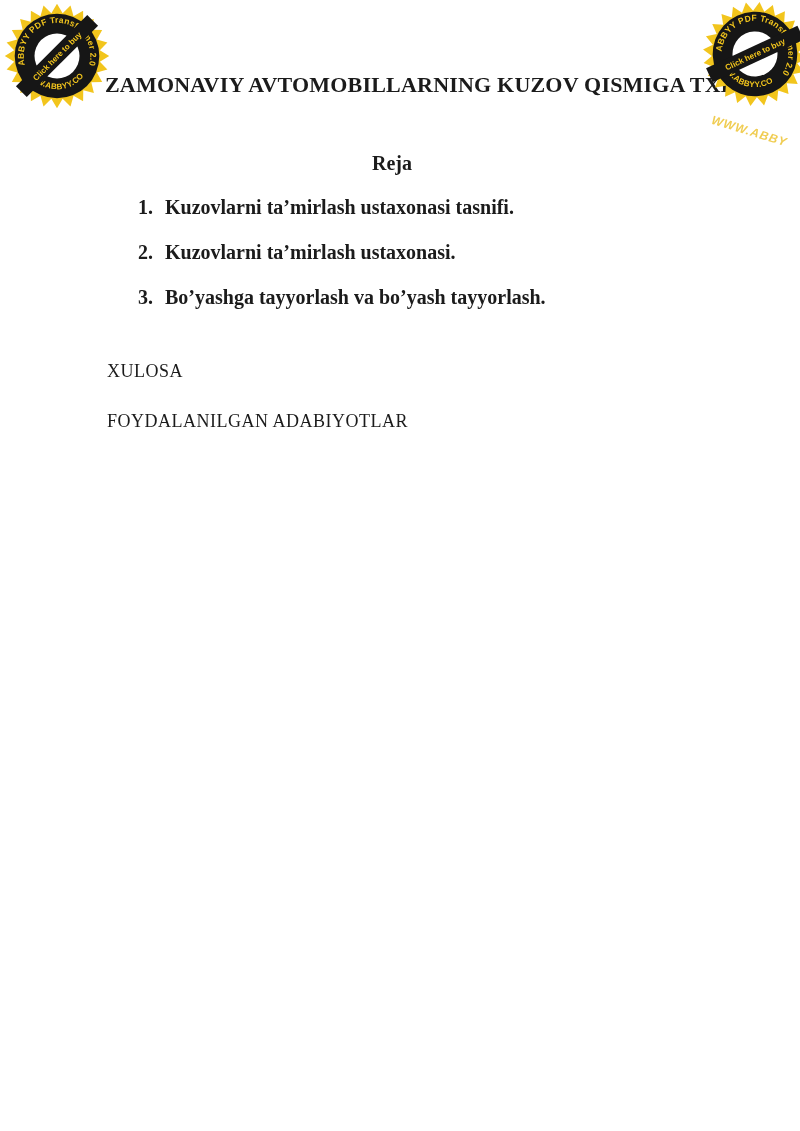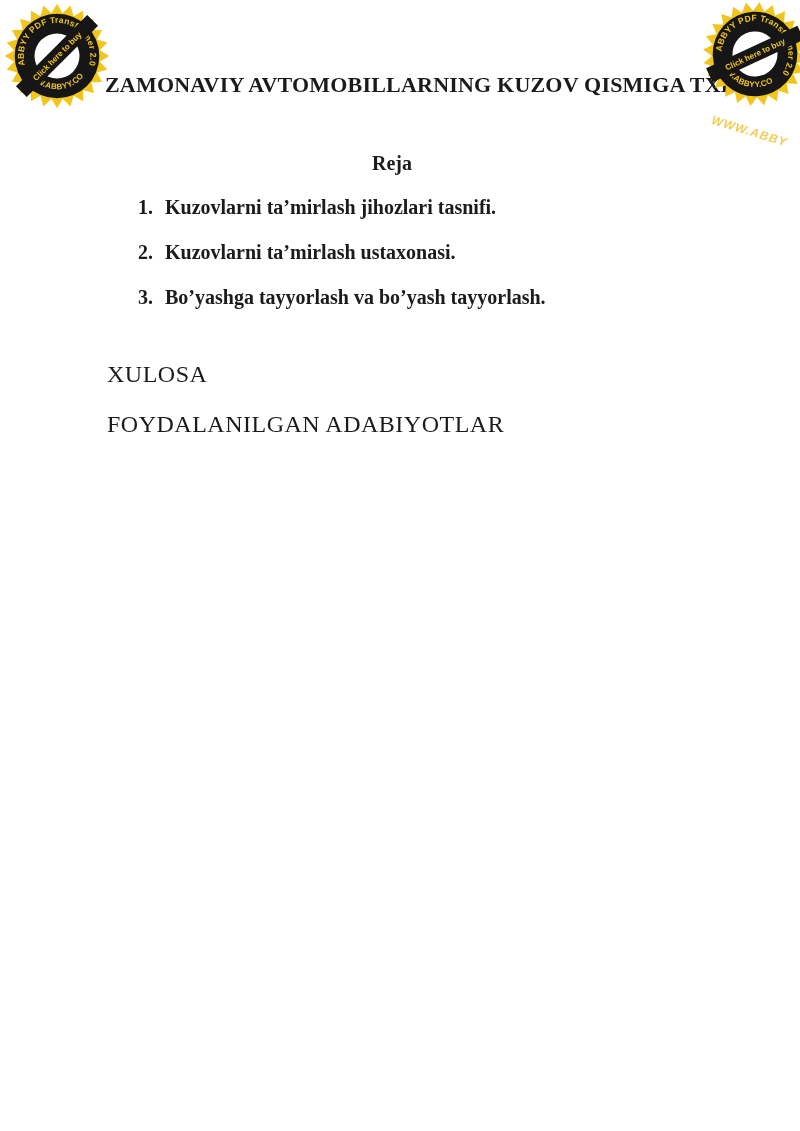--- a/index.html
+++ b/index.html
@@ -40,21 +40,21 @@
     font-weight: bold;
     white-space: nowrap;
   }
   .list-row .num { width: 27px; }
   .row-1 { top: 196px; }
   .row-2 { top: 241px; }
   .row-3 { top: 286px; }
   .plain-heading {
     position: absolute;
     left: 107px;
-    font-size: 24px;
+    font-size: 18px;
     font-weight: normal;
     letter-spacing: 0.5px;
     white-space: nowrap;
   }
   .conclusion { top: 361px; }
   .references { top: 411px; }
 
   
   .stamp {
     position: absolute;
@@ -104,21 +104,21 @@
 <body>
 
 <div class="page">
 
   <div class="doc-title">ZAMONAVIY AVTOMOBILLARNING KUZOV QISMIGA TXK</div>
 
   <div class="plan-heading">Reja</div>
 
   <div class="list-row row-1">
     <span class="num">1.</span>
-    <span class="txt">Kuzovlarni ta’mirlash jihozlari tasnifi.</span>
+    <span class="txt">Kuzovlarni ta’mirlash ustaxonasi tasnifi.</span>
   </div>
   <div class="list-row row-2">
     <span class="num">2.</span>
     <span class="txt">Kuzovlarni ta’mirlash ustaxonasi.</span>
   </div>
   <div class="list-row row-3">
     <span class="num">3.</span>
     <span class="txt">Bo’yashga tayyorlash va bo’yash tayyorlash.</span>
   </div>
 

